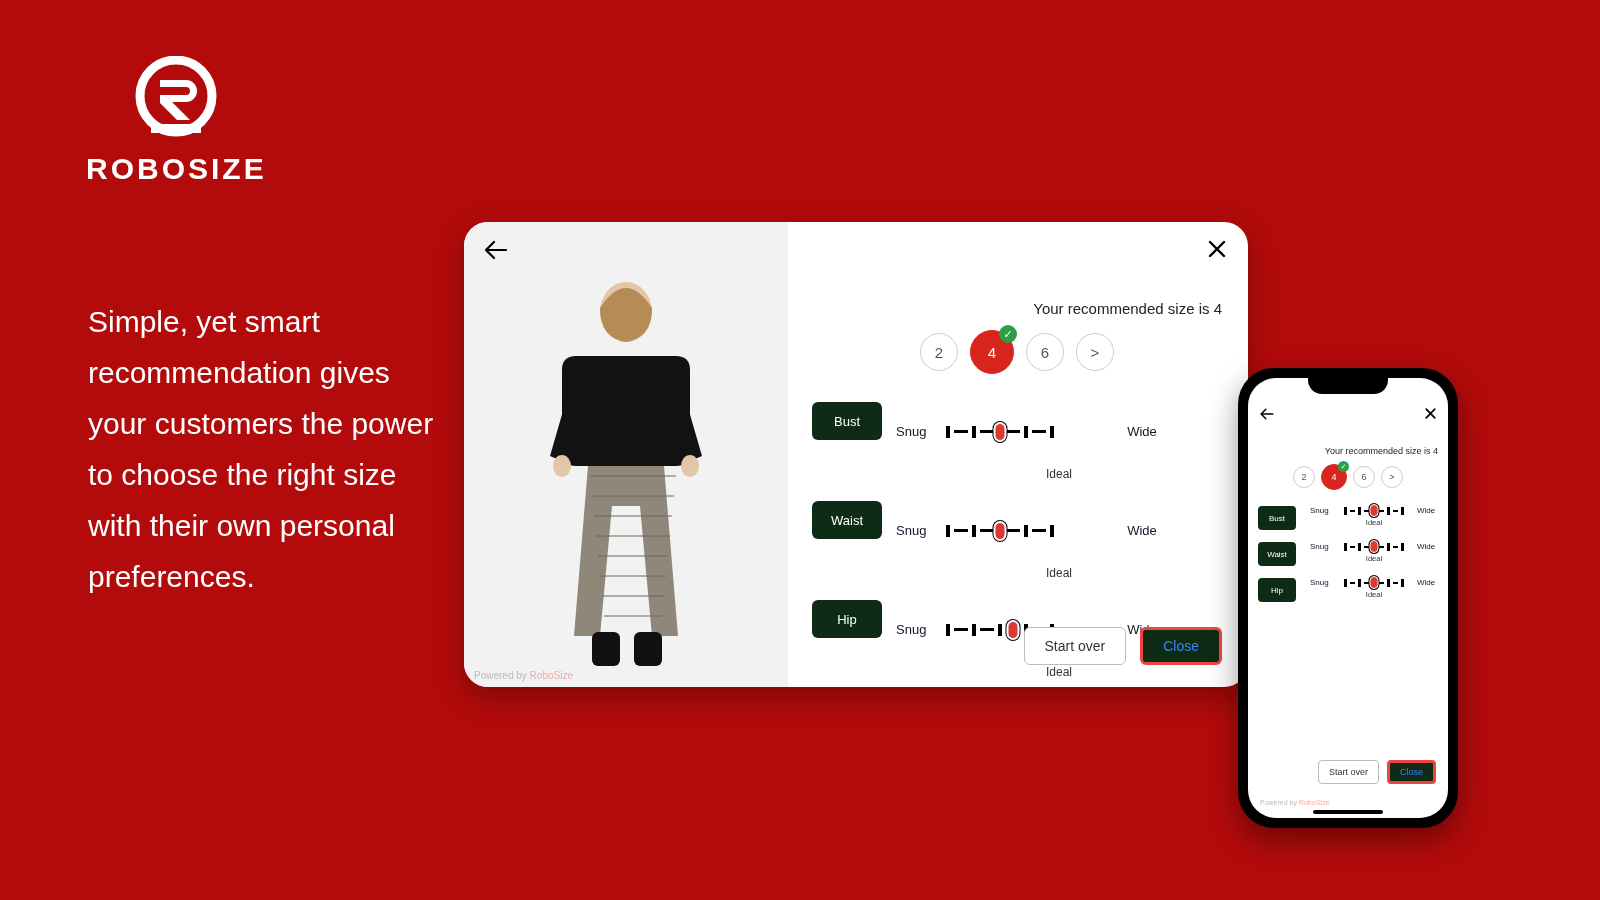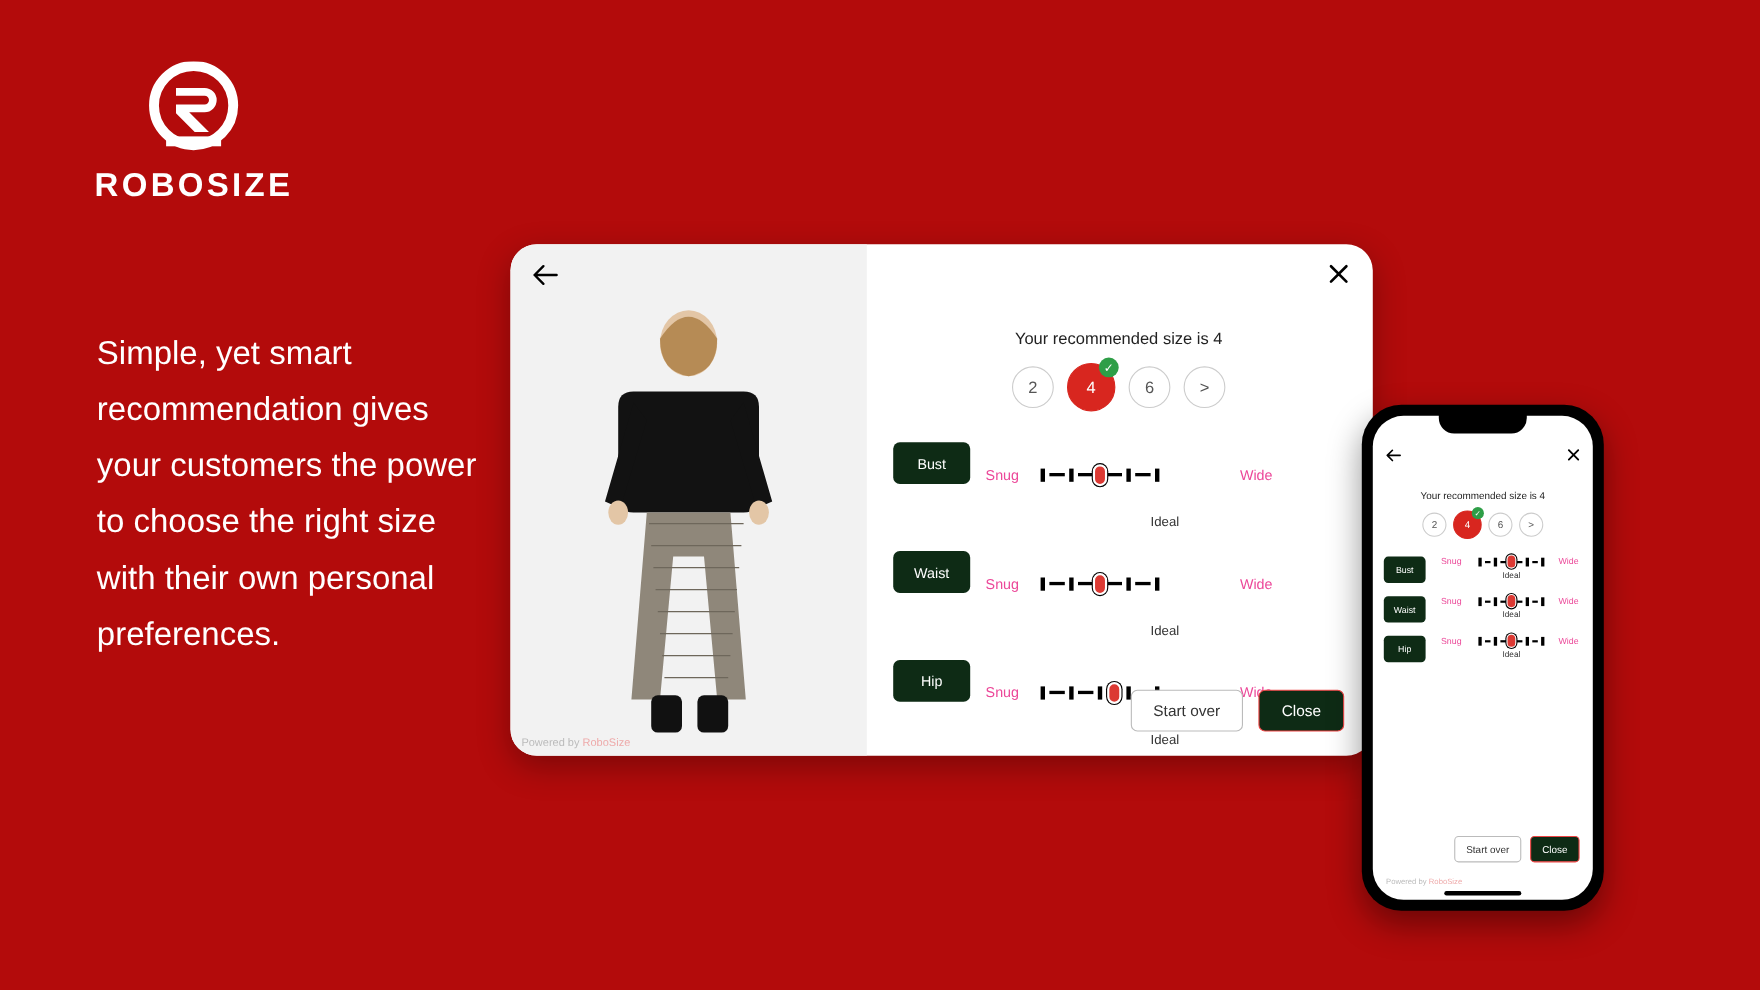--- a/index.html
+++ b/index.html
@@ -16,43 +16,43 @@
   
   .card { position:absolute; left:464px; top:222px; width:784px; height:465px; background:#fff; border-radius:24px; box-shadow:0 10px 30px rgba(0,0,0,.3); display:flex; overflow:hidden; }
   .card .left { width:324px; height:100%; position:relative; background:#f2f2f2; }
   .card .left .back { position:absolute; left:20px; top:18px; }
   .card .left .model { position:absolute; left:50%; top:44px; transform:translateX(-50%); }
   .card .left .powered { position:absolute; left:10px; bottom:6px; font-size:10px; color:#bbb; }
   .card .left .powered .brand { color:#eaa; }
   .card .right { flex:1; position:relative; padding:22px 26px 22px 24px; }
   .card .right .close { position:absolute; right:22px; top:18px; }
 
-  .recom { text-align:center; font-size:15px; color:#222; margin-top:56px; }
+  .recom { text-align:right; font-size:15px; color:#222; margin-top:56px; }
   .size-row { display:flex; justify-content:center; gap:12px; margin-top:16px; }
   .size-pill { width:38px; height:38px; border-radius:50%; border:1px solid #ccc; display:flex; align-items:center; justify-content:center; font-size:15px; color:#555; background:#fff; position:relative; }
   .size-pill.sel { background:#d8261f; border-color:#d8261f; color:#fff; width:44px; height:44px; margin-top:-3px; }
   .size-pill .check { position:absolute; top:-6px; right:-4px; width:18px; height:18px; border-radius:50%; background:#2e9e47; color:#fff; font-size:11px; display:flex; align-items:center; justify-content:center; }
 
   .sliders { margin-top:28px; display:flex; flex-direction:column; gap:20px; }
   .slider-row { display:flex; align-items:flex-start; gap:14px; }
   .slider-label { width:70px; height:38px; background:#0e2b15; color:#fff; display:flex; align-items:center; justify-content:center; font-size:13px; border-radius:6px; }
   .slider-body { flex:1; display:flex; flex-direction:column; }
   .slider-main { display:flex; align-items:center; gap:10px; }
-  .slider-main .end { font-size:13px; color:#ec4899; width:40px; }
+  .slider-main .end { font-size:13px; color:#0f172a; width:40px; }
   .slider-main .end.right { text-align:center; }
   .track { flex:1; position:relative; height:8px; display:flex; align-items:center; gap:4px; }
   .track .seg { flex:1; height:3px; background:#000; }
   .track .tick { width:4px; height:12px; background:#000; }
   .track .handle { position:absolute; top:-6px; width:13px; height:20px; border-radius:7px; background:#dc3933; border:2px solid #fff; box-shadow:0 0 0 1px #000; transform:translateX(-50%); }
   .slider-caption { text-align:center; font-size:12px; color:#333; margin-top:6px; }
 
   .card .footer { position:absolute; right:26px; bottom:22px; display:flex; gap:14px; }
   .btn { height:38px; padding:0 20px; font-size:14px; border-radius:6px; display:flex; align-items:center; justify-content:center; }
   .btn.outline { background:#fff; border:1px solid #bbb; color:#333; }
-  .btn.solid { background:#0e2b15; color:#ffffff; border:1px solid #ef4444; }
+  .btn.solid { background:#0e2b15; color:#3b82f6; border:3px solid #ef4444; }
 
   .ic-back svg, .ic-close svg { display:block; }
 
   
   .phone { position:absolute; left:1238px; top:368px; width:220px; height:460px; background:#000; border-radius:36px; padding:10px; box-shadow:0 12px 30px rgba(0,0,0,.4); }
   .phone .notch { position:absolute; left:50%; top:8px; transform:translateX(-50%); width:80px; height:18px; background:#000; border-radius:0 0 14px 14px; z-index:3; }
   .phone .screen { width:100%; height:100%; background:#fff; border-radius:28px; position:relative; overflow:hidden; padding:30px 10px 10px; font-size:8px; }
   .phone .screen .ic-back { position:absolute; left:12px; top:30px; }
   .phone .screen .ic-close { position:absolute; right:12px; top:30px; }
   .phone .recom { margin-top:38px; font-size:9px; }

